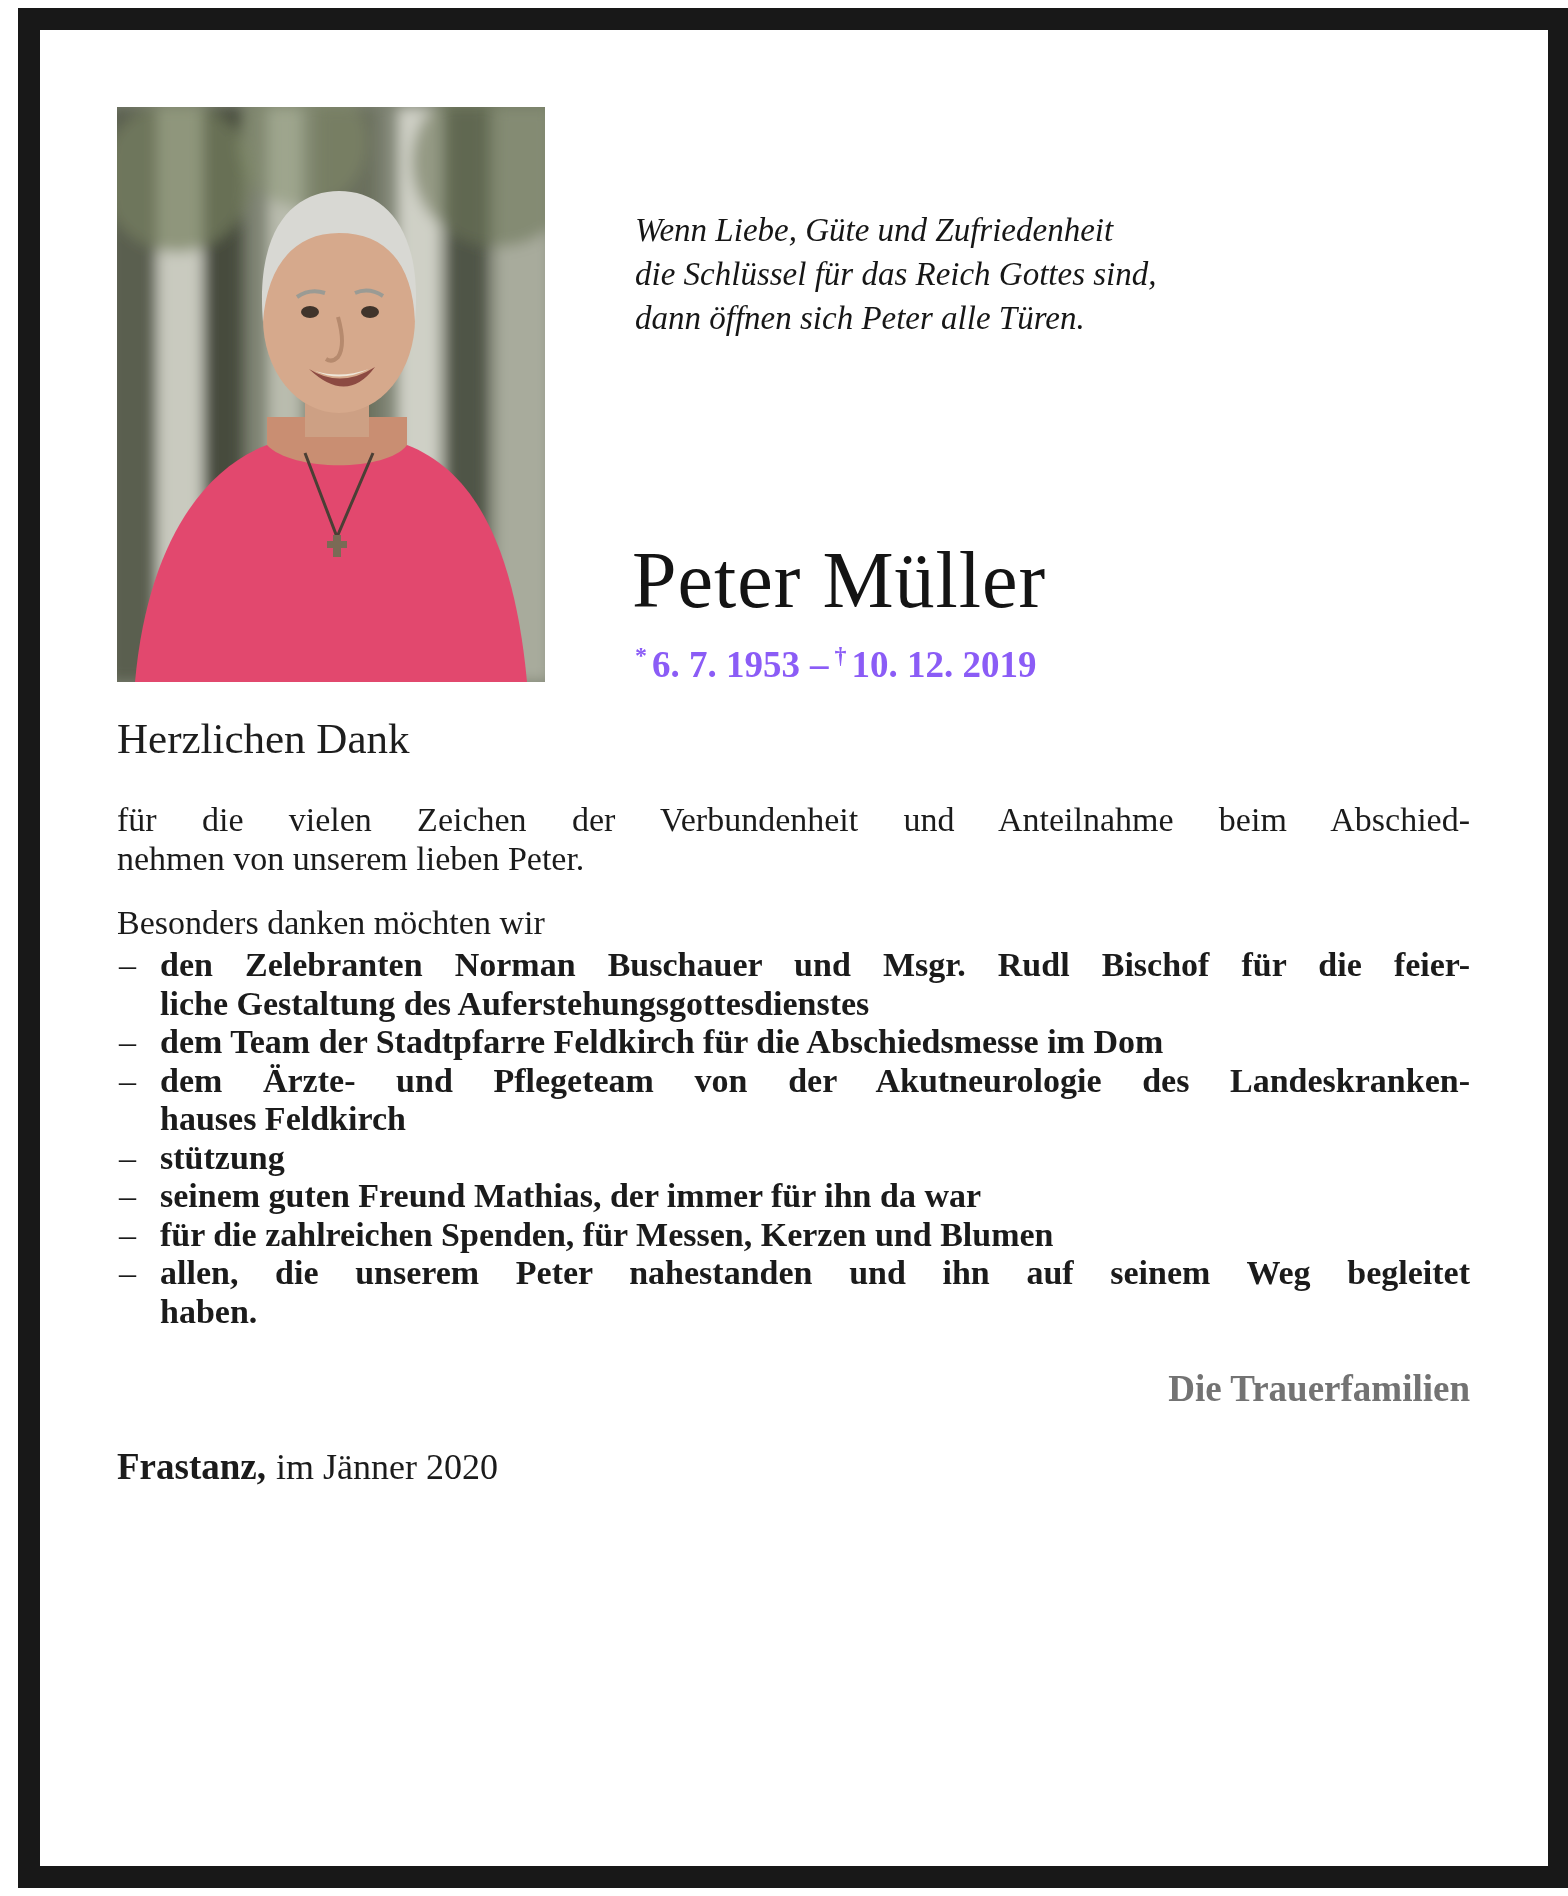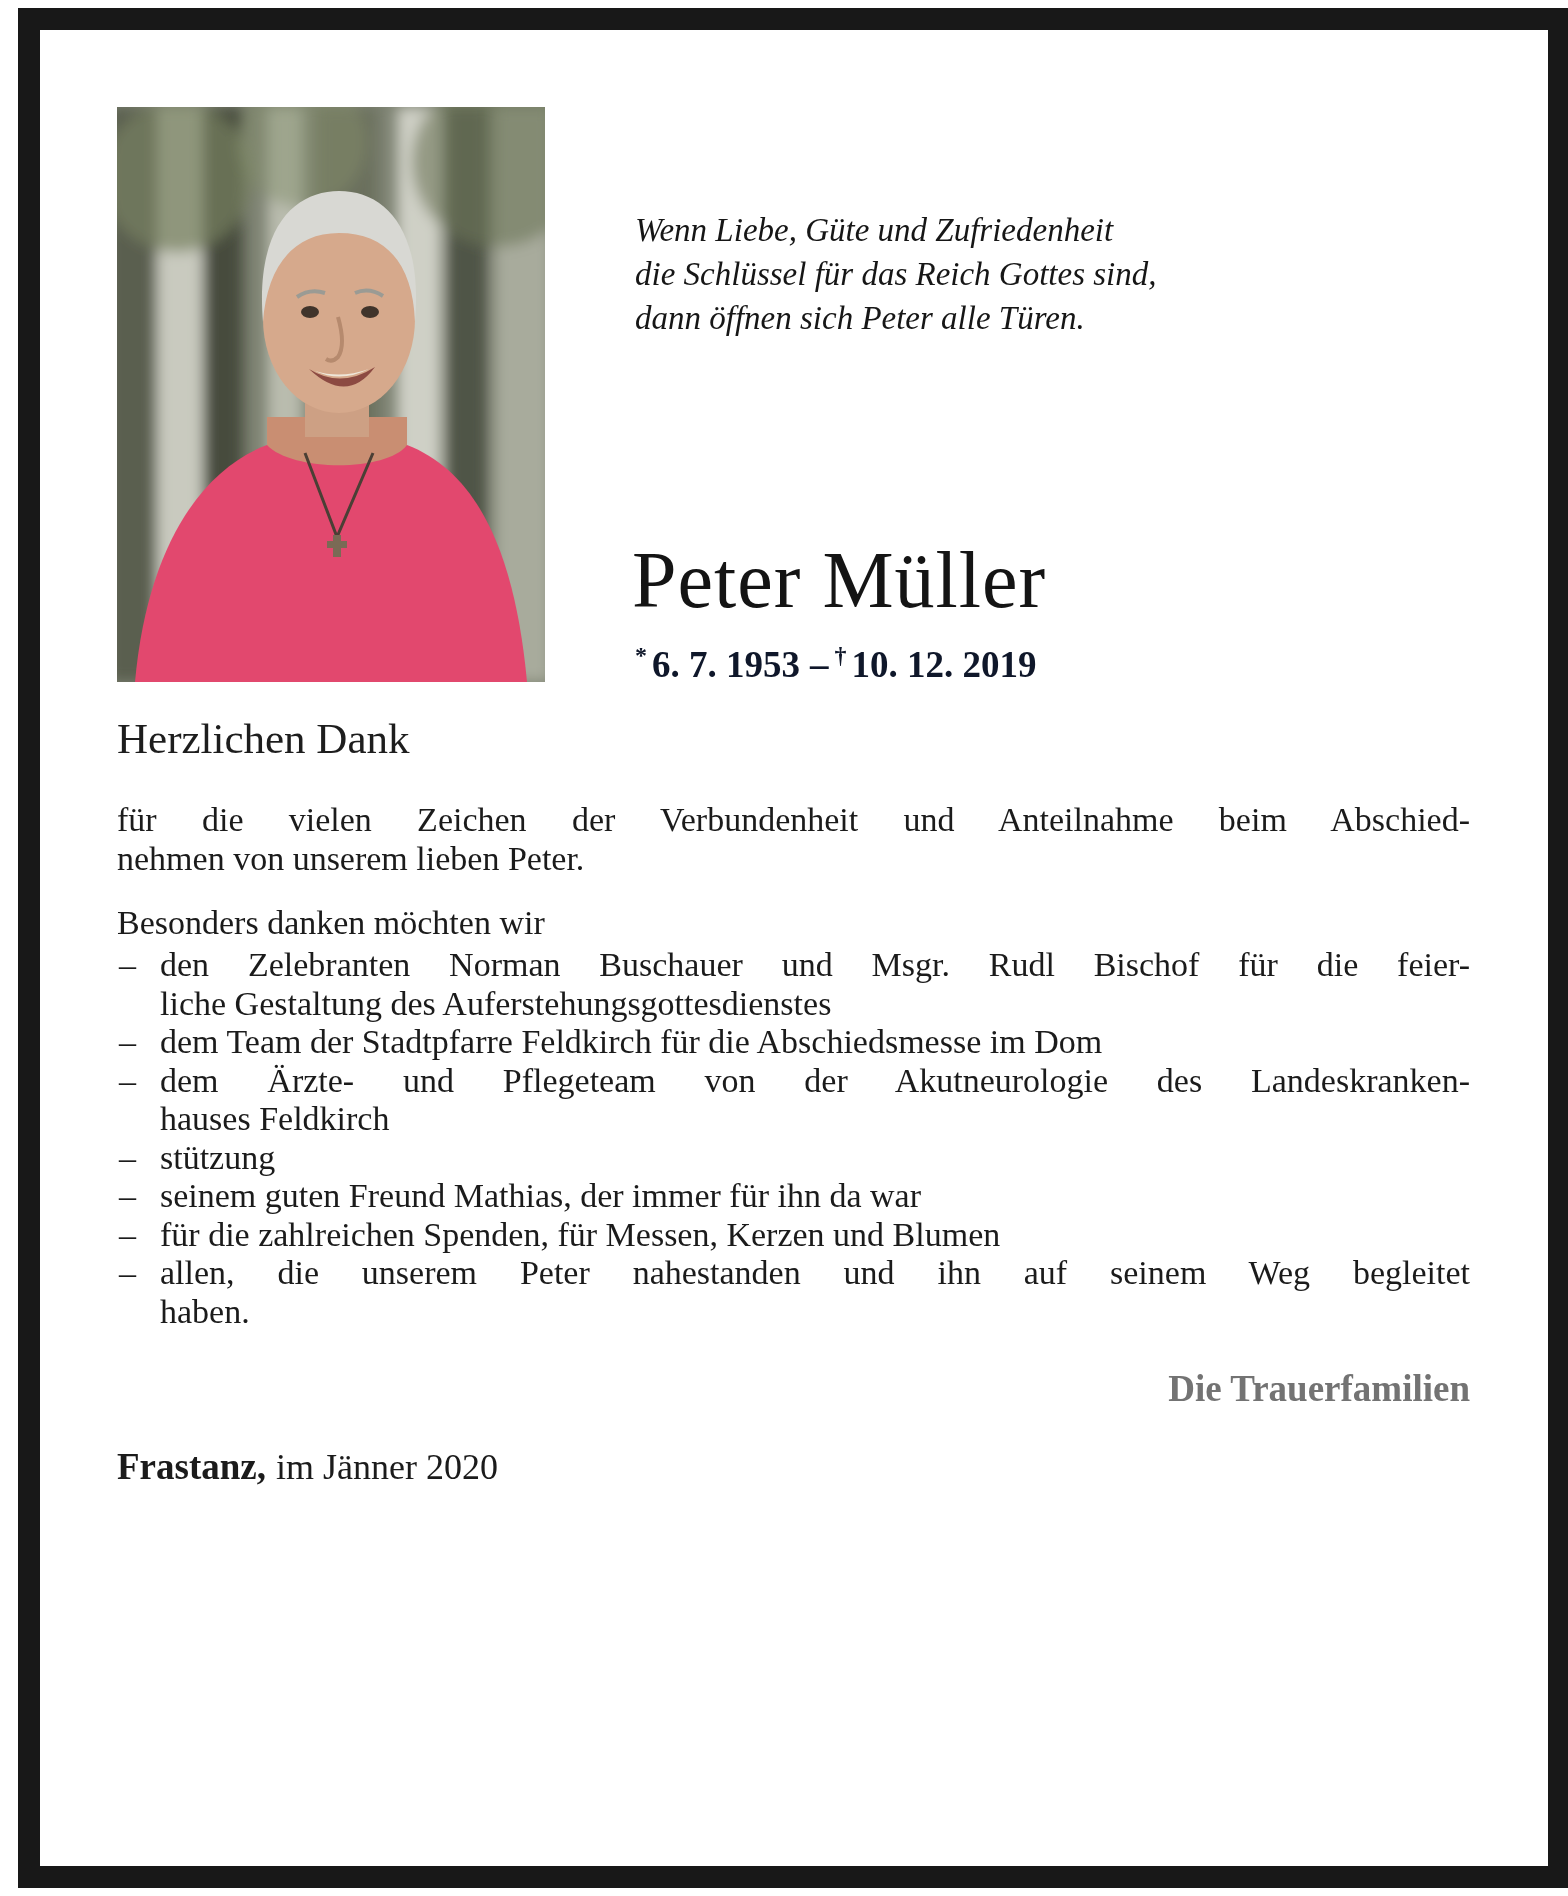--- a/index.html
+++ b/index.html
@@ -46,21 +46,21 @@
     font-weight: 500;
     line-height: 1;
     letter-spacing: 1px;
     color: #141414;
   }
   .dates {
     position: absolute;
     left: 595px; top: 612px;
     font-size: 37px;
     font-weight: bold;
-    color: #0f172a;
+    color: #8b5cf6;
     white-space: nowrap;
   }
   .dates .sym {
     font-size: 24px;
     vertical-align: 14px;
     margin-right: 5px;
   }
   .dates .sep { margin: 0 6px 0 10px; }
   
   .heading {
@@ -94,21 +94,21 @@
     line-height: 38.5px;
   }
   .thanks .item {
     position: relative;
     padding-left: 43px;
   }
   .thanks .dash {
     position: absolute;
     left: 2px; top: 0;
   }
-  .l { display: block; }
+  .l { display: block; font-weight: bold; }
   .j { text-align: justify; text-align-last: justify; }
   .signature {
     position: absolute;
     right: 78px; top: 1337px;
     font-size: 37px;
     font-weight: bold;
     color: #737373;
   }
   .footer {
     position: absolute;

